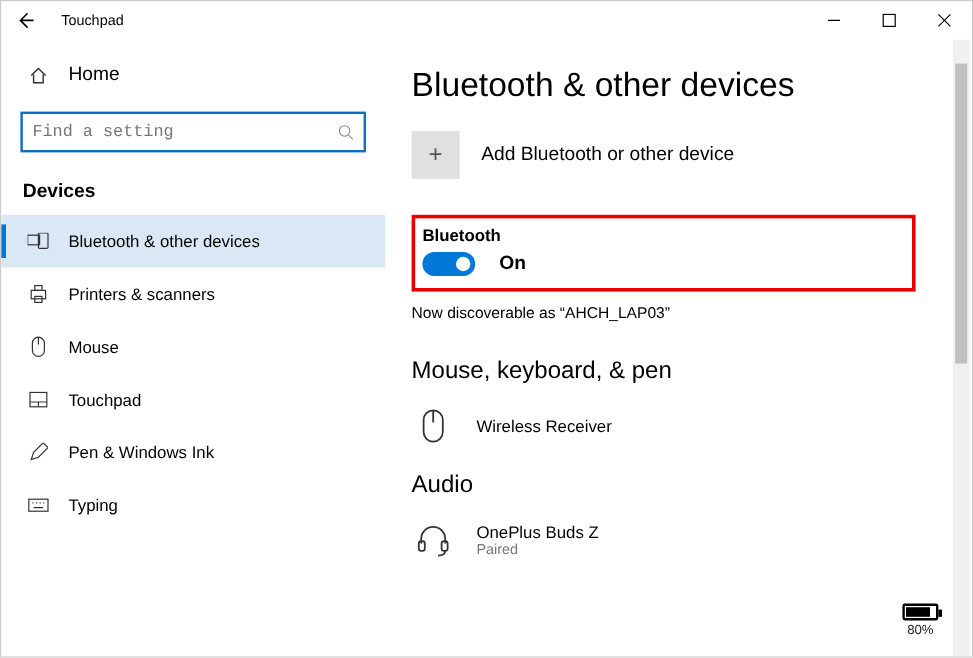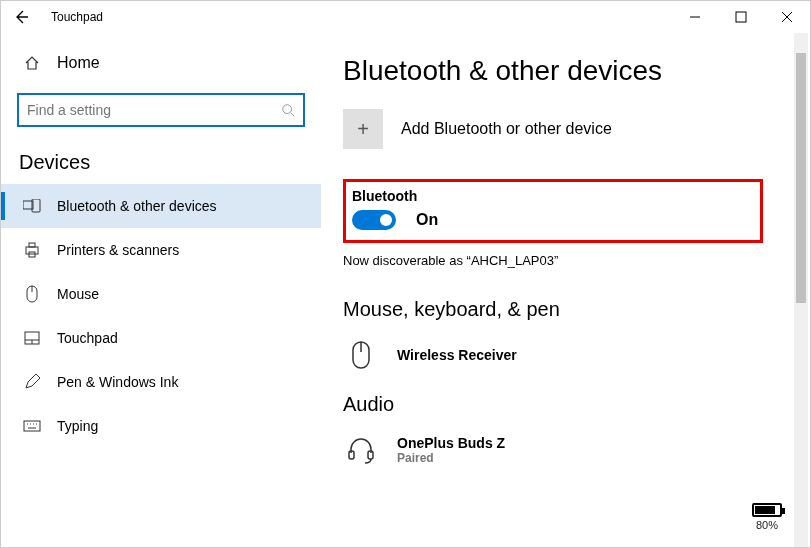--- a/index.html
+++ b/index.html
@@ -7,38 +7,38 @@
     .titlebar { height: 32px; display: flex; align-items: center; }
     .back-btn { width: 40px; height: 32px; display: flex; align-items: center; justify-content: center; cursor: pointer; }
     .titlebar-title { font-size: 12px; margin-left: 10px; }
     .win-controls { margin-left: auto; display: flex; }
     .win-btn { width: 46px; height: 32px; display: flex; align-items: center; justify-content: center; cursor: pointer; }
     .content { display: flex; height: calc(100% - 32px); }
     .sidebar { width: 320px; padding-top: 10px; border-right: 0; }
     .home-row { display: flex; align-items: center; height: 40px; padding-left: 22px; cursor: pointer; gap: 16px; }
     .home-row span.icon { width: 18px; display:flex; align-items:center; justify-content:center;}
     .search-box { margin: 10px 16px 16px 16px; border: 2px solid #0a6fc2; height: 34px; display: flex; align-items: center; padding: 0 8px; }
-    .search-box input { flex: 1; border: none; outline: none; font-size: 14px; color: #4d7c0f; background: transparent; }
-    .cat-header { font-weight: 400; font-size: 20px; padding: 8px 18px 10px 18px; }
+    .search-box input { flex: 1; border: none; outline: none; font-size: 14px; color: #4d7c0f; background: transparent; font-family: Liberation Mono, monospace; }
+    .cat-header { font-weight: 700; font-size: 16px; padding: 8px 18px 10px 18px; }
     .nav-item { display: flex; align-items: center; height: 44px; padding-left: 22px; gap: 16px; cursor: pointer; font-size: 14px; position: relative;}
     .nav-item.selected { background: #d9e8f4; }
     .nav-item.selected::before { content:""; position:absolute; left:0; top:8px; bottom:8px; width:4px; background:#0078d7;}
     .nav-item .icon { width: 18px; display:flex; align-items:center; justify-content:center; color:#333;}
     .main { flex: 1; padding: 22px 0 0 22px; overflow: hidden; position:relative;}
     .page-title { font-size: 28px; font-weight: 400; margin-bottom: 22px; }
     .add-row { display: flex; align-items: center; gap: 18px; cursor: pointer; margin-bottom: 30px;}
     .plus-box { width: 40px; height: 40px; background: #e0e0e0; color:#555; display:flex; align-items:center; justify-content:center; font-size:20px;}
     .highlight-box { border: 3px solid #e60000; padding: 6px 12px 10px 6px; width: 420px; margin-bottom: 10px; font-weight: bold;}
     .bt-label { font-size: 14px; margin-bottom: 6px; }
     .toggle-row { display: flex; align-items: center; gap: 20px; }
     .toggle { width: 44px; height: 20px; border-radius: 10px; background: #0078d7; position: relative; cursor:pointer;}
     .toggle-knob { width: 12px; height: 12px; border-radius: 50%; background: #fff; position: absolute; top:4px; right:4px;}
     .discover { font-size: 13px; margin: 8px 0 30px 0; }
     .section-title { font-size: 20px; font-weight: 400; margin-bottom: 14px; }
-    .device-row { display:flex; align-items:center; gap: 18px; cursor:pointer; margin-bottom: 18px; font-weight: bold;}
+    .device-row { display:flex; align-items:center; gap: 18px; cursor:pointer; margin-bottom: 18px;}
     .device-icon { width: 36px; height: 40px; display:flex; align-items:center; justify-content:center;}
     .device-text .name { font-size: 14px; }
     .device-text .status { font-size: 12px; color: #777;}
     .battery-wrap { position:absolute; right:28px; bottom:16px; text-align:center; font-size:11px; color:#222;}
     .battery-icon { width: 30px; height: 14px; border:2px solid #000; border-radius:2px; position:relative; margin: 0 auto 2px auto;}
     .battery-icon::after{content:""; position:absolute; right:-5px; top:3px; width:3px; height:6px; background:#000;}
     .battery-fill{position:absolute; left:1px; top:1px; bottom:1px; width:78%; background:#000;}
     .scrollbar { position:absolute; right:2px; top:0; bottom:0; width:14px; background:#f0f0f0;}
     .scrollthumb{ position:absolute; left:2px; right:2px; top:20px; height:250px; background:#c0c0c0;}
   </style>

